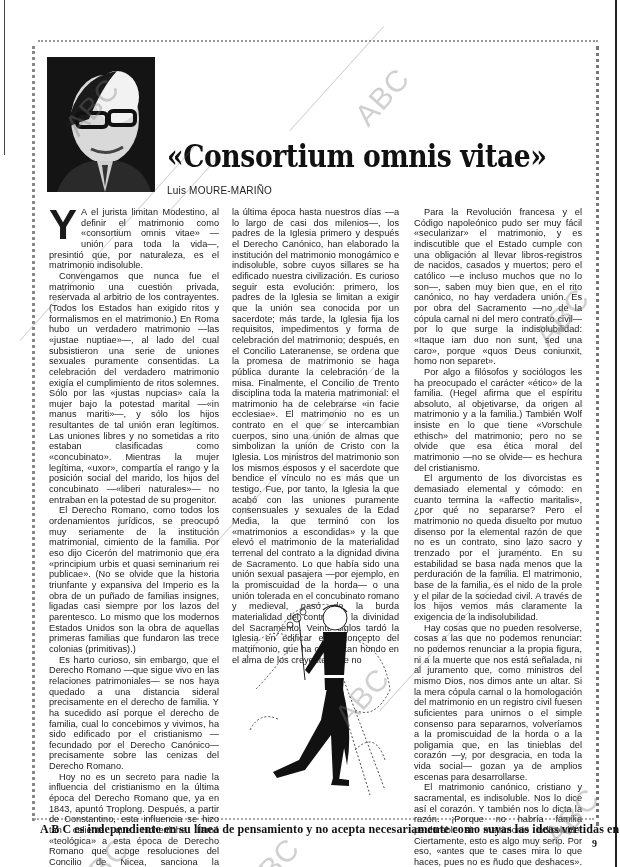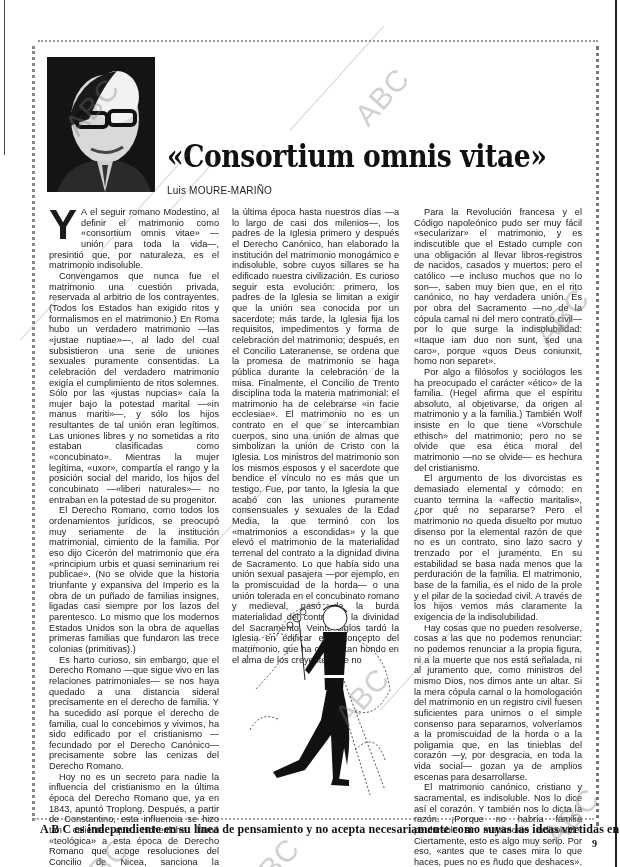--- a/index.html
+++ b/index.html
@@ -51,21 +51,21 @@
     <path d="M10 135 Q20 108 46 104 L70 104 Q96 108 104 135 Z" fill="#2a2a2a"></path>
     <path d="M50 104 L58 135 L66 104 Z" fill="#cfcfcf"></path>
     <path d="M55 108 L58 130 L61 108 Z" fill="#333"></path>
   </svg>
 </div>
 
 <div class="headline">«Consortium omnis vitae»</div>
 <div class="byline">Luis MOURE-MARIÑO</div>
 
 <div class="col col1">
-  <p class="first"><span class="dropcap">Y</span><span>A el seguir romano Modestino, al definir el matrimonio como «consortium omnis vitae» —unión para toda la vida—, presintió que, por naturaleza, es el matrimonio indisoluble.</span></p>
+  <p class="first"><span class="dropcap">Y</span><span>A el jurista limitan Modestino, al definir el matrimonio como «consortium omnis vitae» —unión para toda la vida—, presintió que, por naturaleza, es el matrimonio indisoluble.</span></p>
   <p>Convengamos que nunca fue el matrimonio una cuestión privada, reservada al arbitrio de los contrayentes. (Todos los Estados han exigido ritos y formalismos en el matrimonio.) En Roma hubo un verdadero matrimonio —las «justae nuptiae»—, al lado del cual subsistieron una serie de uniones sexuales puramente consentidas. La celebración del verdadero matrimonio exigía el cumplimiento de ritos solemnes. Sólo por las «justas nupcias» caía la mujer bajo la potestad marital —«in manus mariti»—, y sólo los hijos resultantes de tal unión eran legítimos. Las uniones libres y no sometidas a rito estaban clasificadas como «concubinato». Mientras la mujer legítima, «uxor», compartía el rango y la posición social del marido, los hijos del concubinato —«liberi naturales»— no entraban en la potestad de su progenitor.</p>
   <p>El Derecho Romano, como todos los ordenamientos jurídicos, se preocupó muy seriamente de la institución matrimonial, cimiento de la familia. Por eso dijo Cicerón del matrimonio que era «principium urbis et quasi seminarium rei publicae». (No se olvide que la historia triunfante y expansiva del Imperio es la obra de un puñado de familias insignes, ligadas casi siempre por los lazos del parentesco. Lo mismo que los modernos Estados Unidos son la obra de aquellas primeras familias que fundaron las trece colonias (primitivas).)</p>
   <p>Es harto curioso, sin embargo, que el Derecho Romano —que sigue vivo en las relaciones patrimoniales— se nos haya quedado a una distancia sideral precisamente en el derecho de familia. Y ha sucedido así porque el derecho de familia, cual lo concebimos y vivimos, ha sido edificado por el cristianismo —fecundado por el Derecho Canónico— precisamente sobre las cenizas del Derecho Romano.</p>
   <p>Hoy no es un secreto para nadie la influencia del cristianismo en la última época del Derecho Romano que, ya en 1843, apuntó Troplong. Después, a partir de Constantino, esta influencia se hizo tan caliente que Hohenlohe llamó «teológica» a esta época de Derecho Romano que acoge resoluciones del Concilio de Nicea, sanciona la «manumissio in ecclesia», faculta a la mujer para la tutela y subraya el valor vinculante del juramento. Finalmente, Justiniano en sus «Novelas» fue, como dice Biondi, «el primer legislador católico», al considerar el celibato como un estado más perfecto que el matrimonio y sobre todo al abolir —en la Novela 127—, el divorcio, no admitiendo otra causa de separación que el voto de castidad.</p>
 
 </div>
 
 <div class="col col2">
   <p class="first">la última época hasta nuestros días —a lo largo de casi dos milenios—, los padres de la Iglesia primero y después el Derecho Canónico, han elaborado la institución del matrimonio monogámico e indisoluble, sobre cuyos sillares se ha edificado nuestra civilización. Es curioso seguir esta evolución: primero, los padres de la Iglesia se limitan a exigir que la unión sea conocida por un sacerdote; más tarde, la Iglesia fija los requisitos, impedimentos y forma de celebración del matrimonio; después, en el Concilio Lateranense, se ordena que la promesa de matrimonio se haga pública durante la celebración de la misa. Finalmente, el Concilio de Trento disciplina toda la materia matrimonial: el matrimonio ha de celebrarse «in facie ecclesiae». El matrimonio no es un contrato en el que se intercambian cuerpos, sino una unión de almas que simbolizan la unión de Cristo con la Iglesia. Los ministros del matrimonio son los mismos esposos y el sacerdote que bendice el vínculo no es más que un testigo. Fue, por tanto, la Iglesia la que acabó con las uniones puramente consensuales y sexuales de la Edad Media, la que terminó con los «matrimonios a escondidas» y la que elevó el matrimonio de la materialidad terrenal del contrato a la dignidad divina de Sacramento. Lo que había sido una unión sexual pasajera —por ejemplo, en la promiscuidad de la horda— o una unión tolerada en el concubinato romano y medieval, pasó de la burda materialidad del contrato a la divinidad del Sacramento. Veinte siglos tardó la Iglesia en edificar este concepto del matrimonio, que ha calado tan hondo en el alma de los creyentes que no</p>
 </div>

